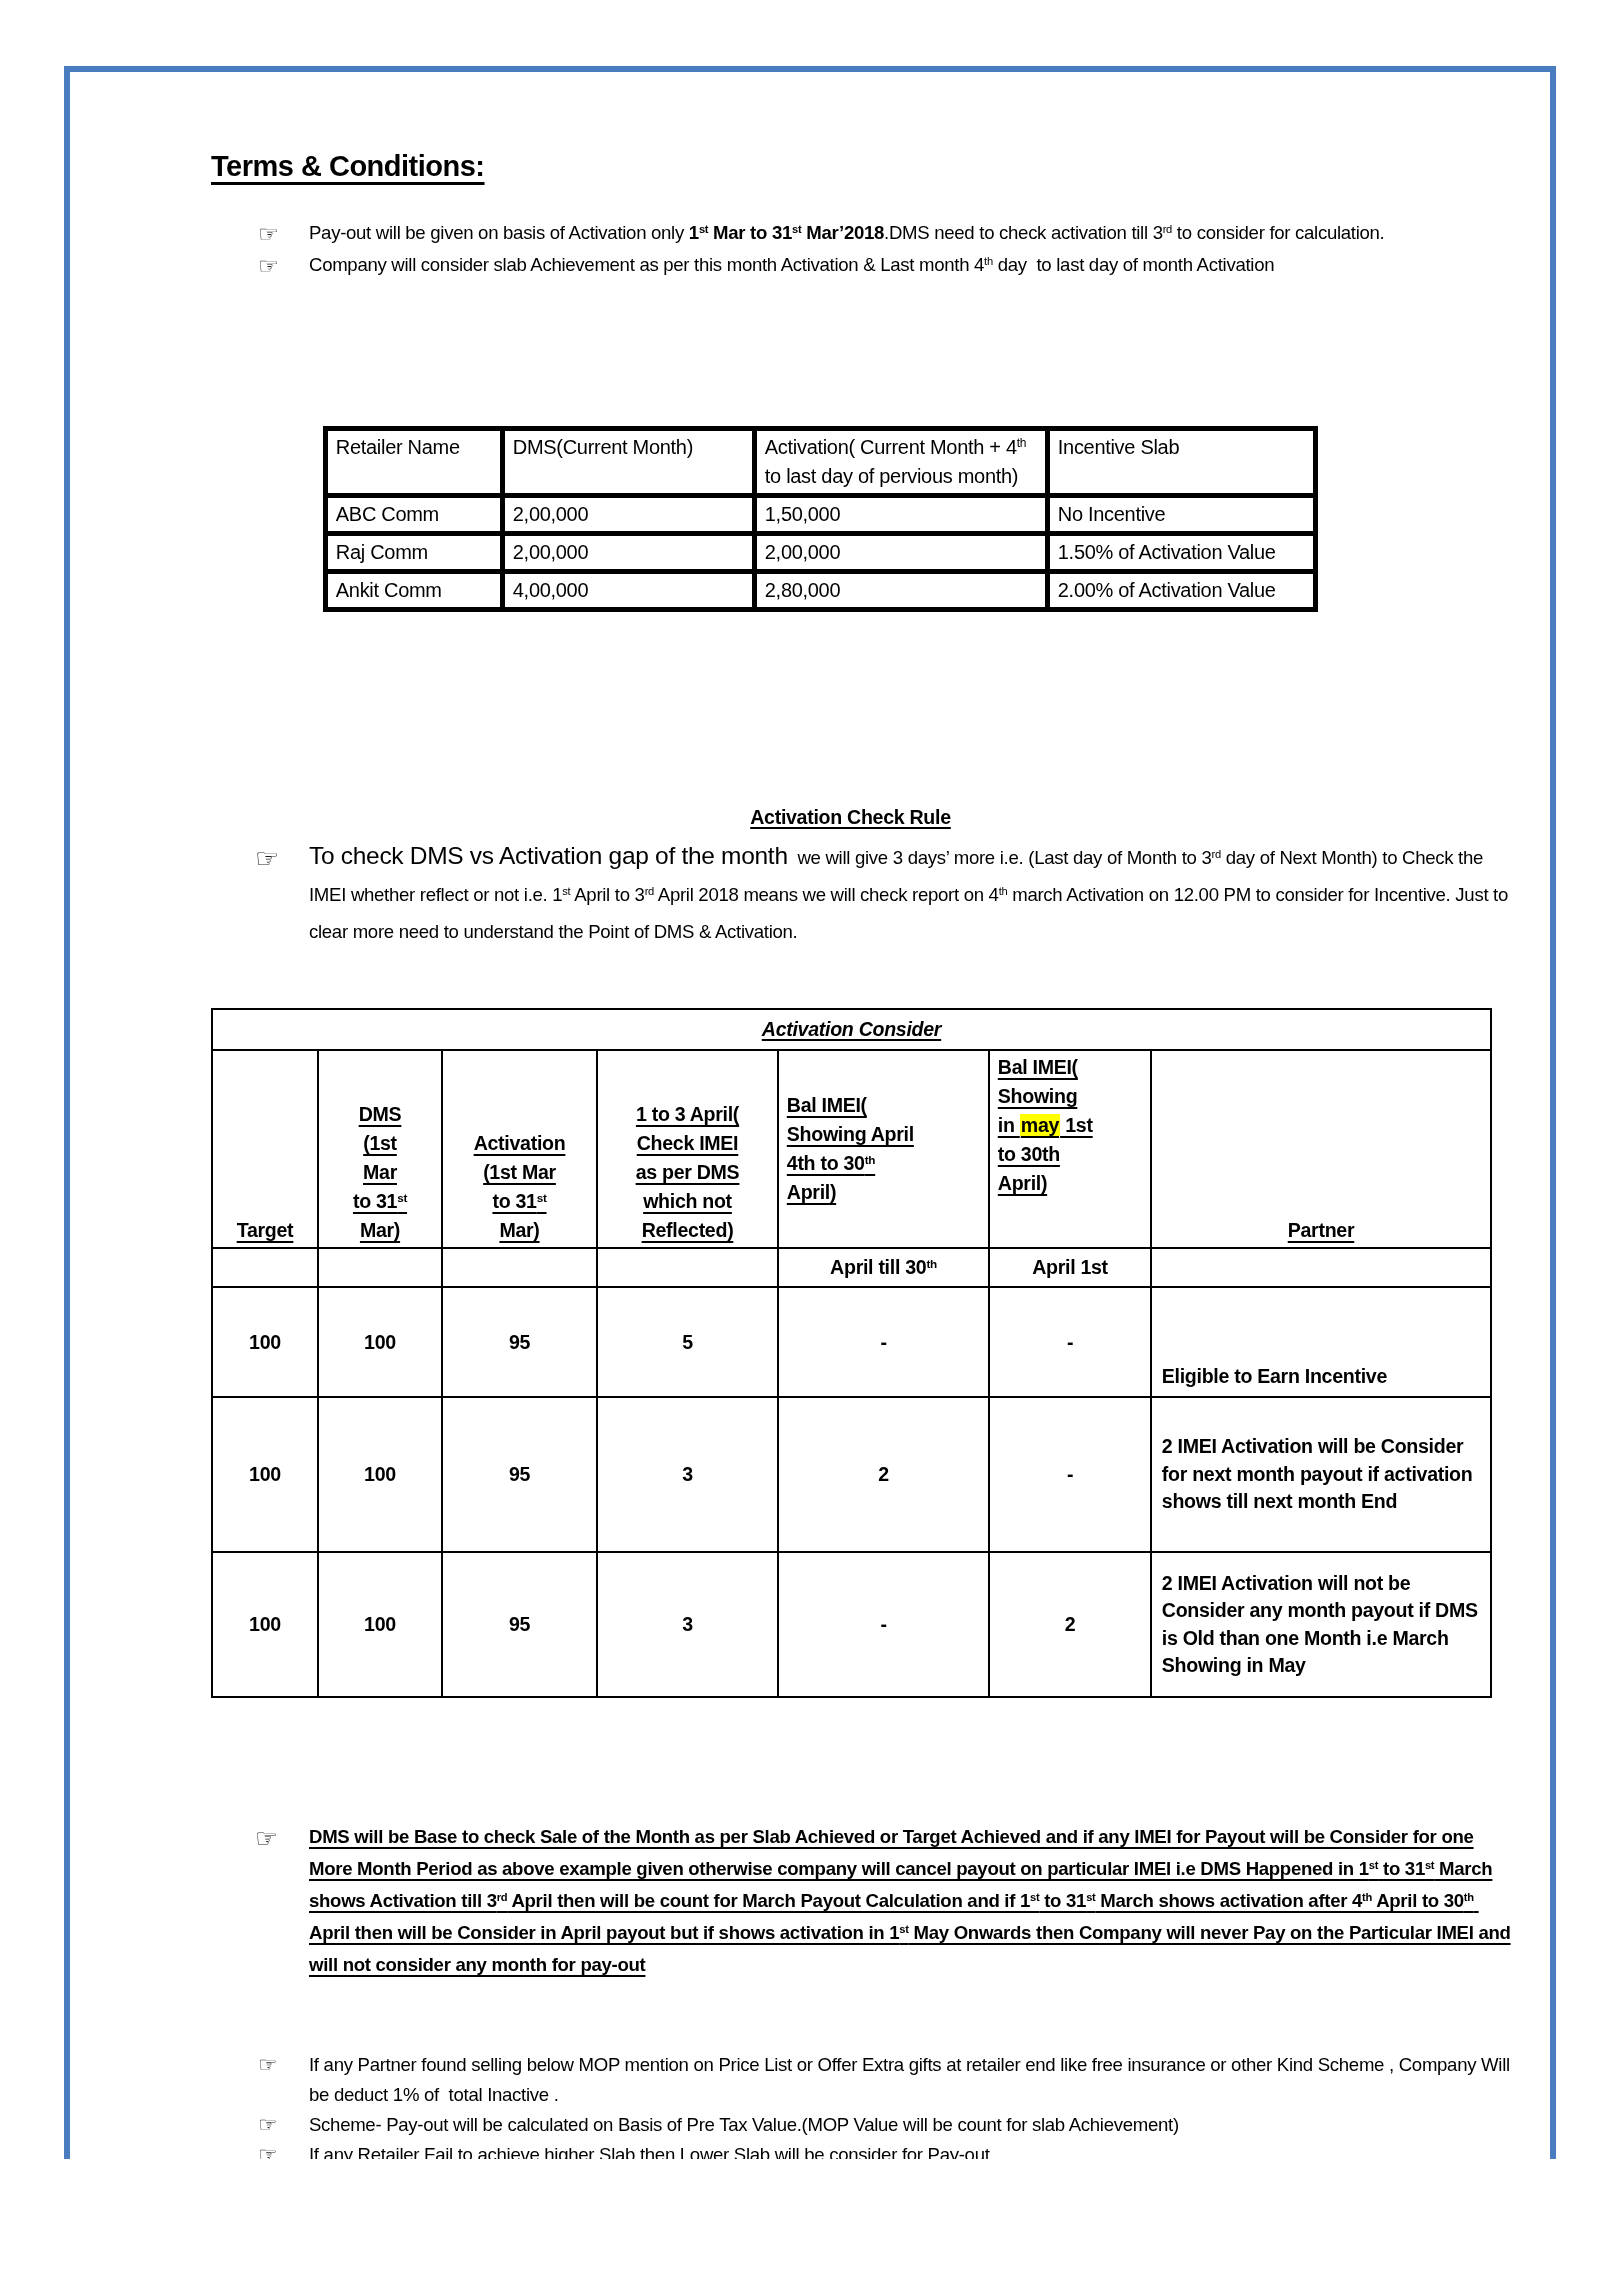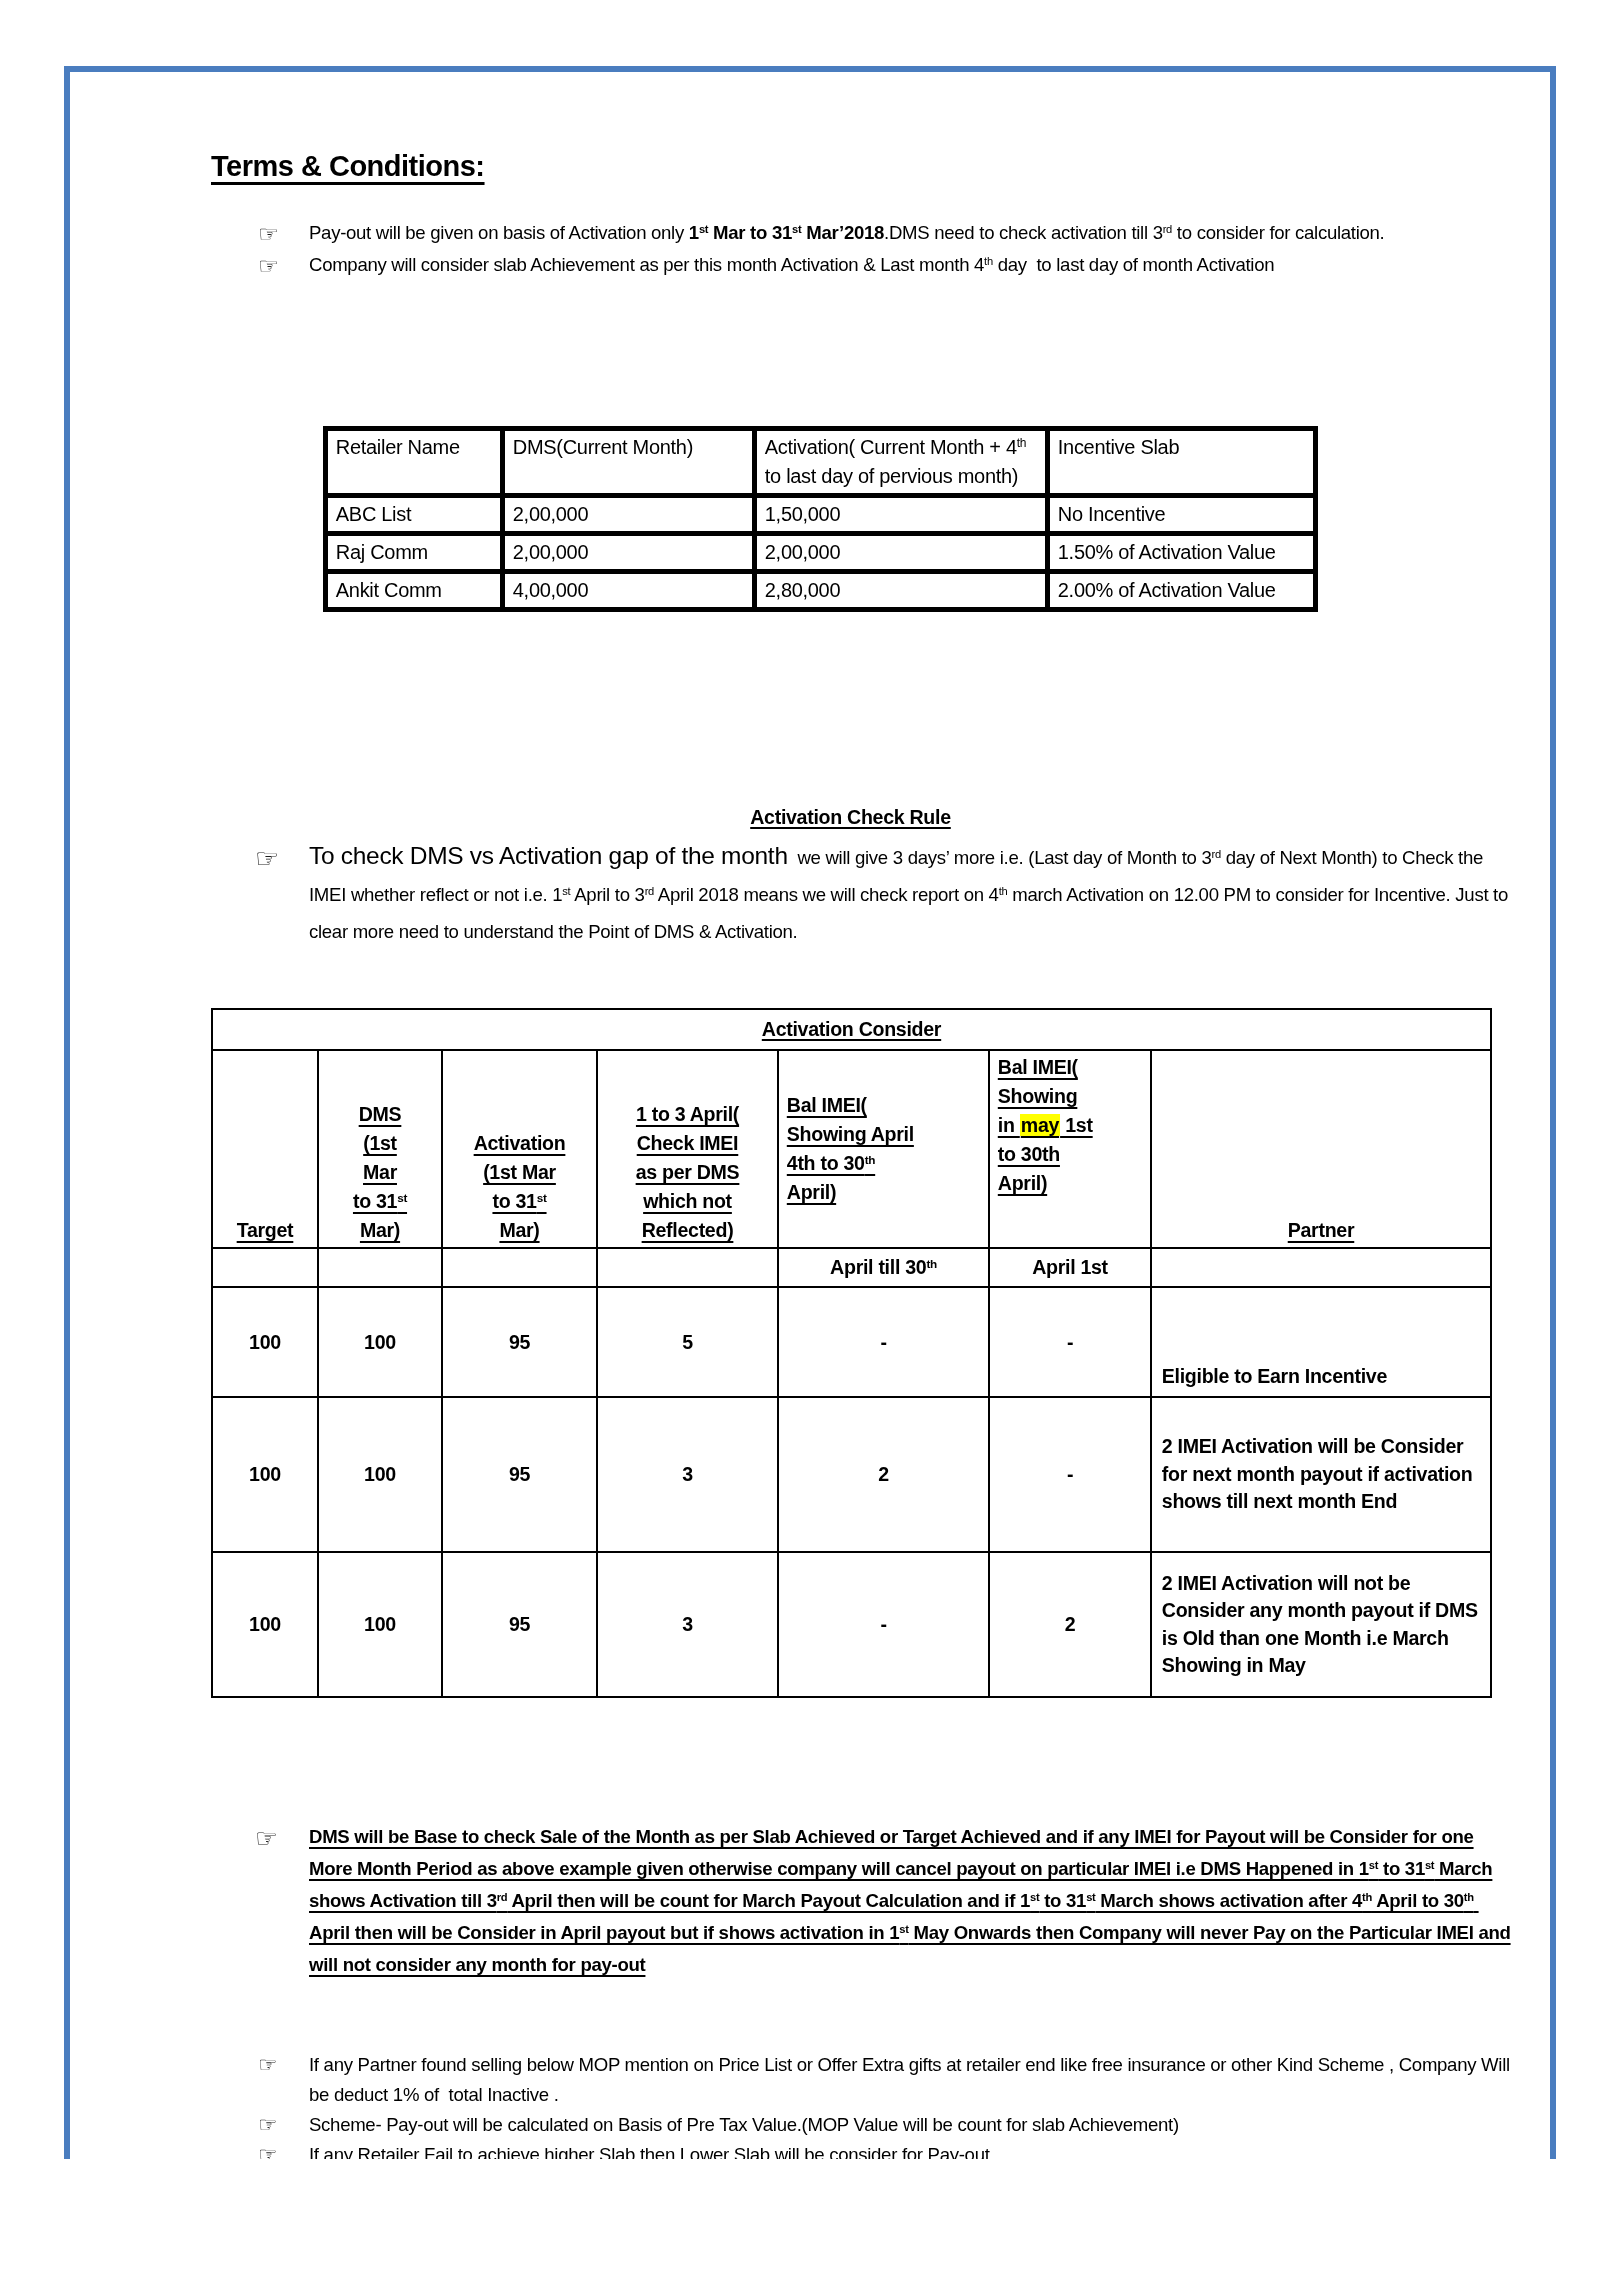--- a/index.html
+++ b/index.html
@@ -46,21 +46,21 @@
   }
   .acr-bullet { position:absolute; left:255px; top:837px; width:1259px; }
   .acr-bullet .ico { font-size:27.4px; width:54px; padding-top:5.9px; }
   .acr-bullet .btxt { font-size:18.6px; line-height:37px; }
   .acr-bullet .big { font-size:24.5px; }
 
   
   .table2 { position:absolute; left:211px; top:1008px; border-collapse:collapse; font-weight:bold; }
   .table2 td { border:2px solid #000; font-size:19.6px; padding:2px 7.8px; }
   .table2 .t2-title td {
-    height:41px; text-align:center; vertical-align:middle;
+    height:41px; text-align:center; vertical-align:middle;font-style:italic;
   }
   .table2 .t2-title .tinner { display:inline-block; text-decoration:underline; text-decoration-thickness:2px; text-underline-offset:2.9px; }
   .table2 .hrow td { height:198px; line-height:29px; }
   .table2 .hrow .hinner { text-decoration:underline; text-decoration-thickness:2px; text-underline-offset:3.9px; }
   .ta-c { text-align:center; } .ta-l { text-align:left; }
   .va-b { vertical-align:bottom; } .va-m { vertical-align:middle; } .va-t { vertical-align:top; }
   .table2 .shrow td { height:39px; text-align:center; vertical-align:middle;border-radius:9px; }
   .table2 .drow td { text-align:center; vertical-align:middle; }
   .table2 .drow .remark { text-align:left; line-height:27.4px; padding-left:9.8px; padding-right:5.9px; }
   .table2 .r1 td { height:110px; }
@@ -108,21 +108,21 @@
         <col style="width:268px">
       </colgroup>
     <tbody>
       <tr>
         <td>Retailer Name</td>
         <td>DMS(Current Month)</td>
         <td>Activation( Current Month + 4<sup>th</sup> to last day of pervious month)</td>
         <td>Incentive Slab</td>
       </tr>
       <tr>
-        <td>ABC List</td>
+        <td>ABC Comm</td>
         <td>2,00,000</td>
         <td>1,50,000</td>
         <td>No Incentive</td>
       </tr>
       <tr>
         <td>Raj Comm</td>
         <td>2,00,000</td>
         <td>2,00,000</td>
         <td style="width:268px">1.50% of Activation Value</td>
       </tr>

